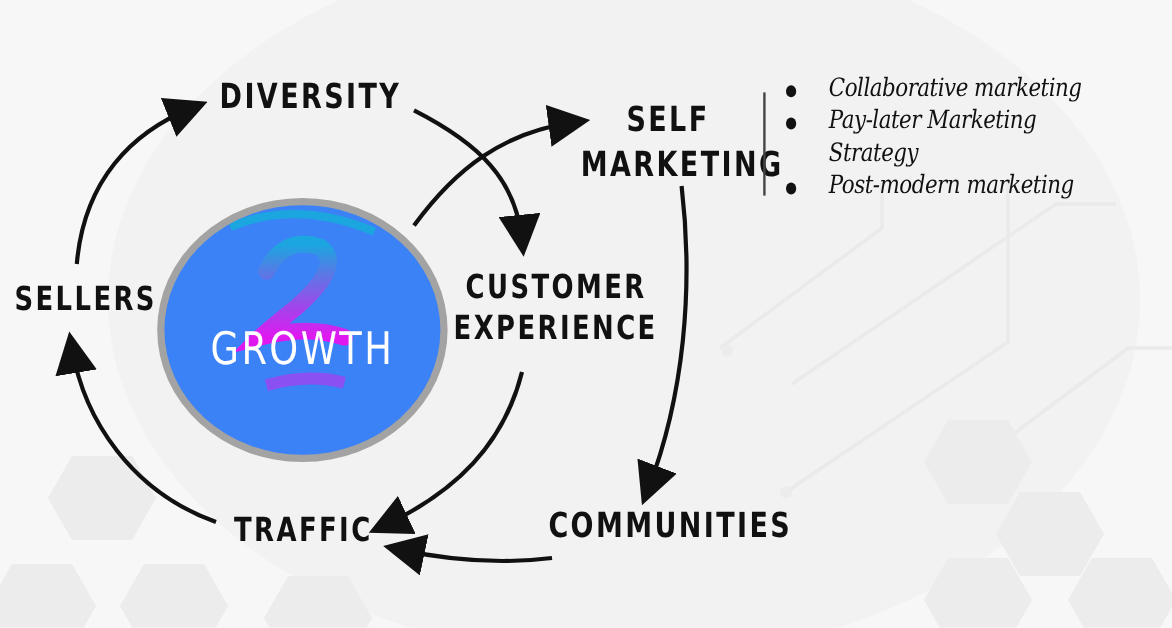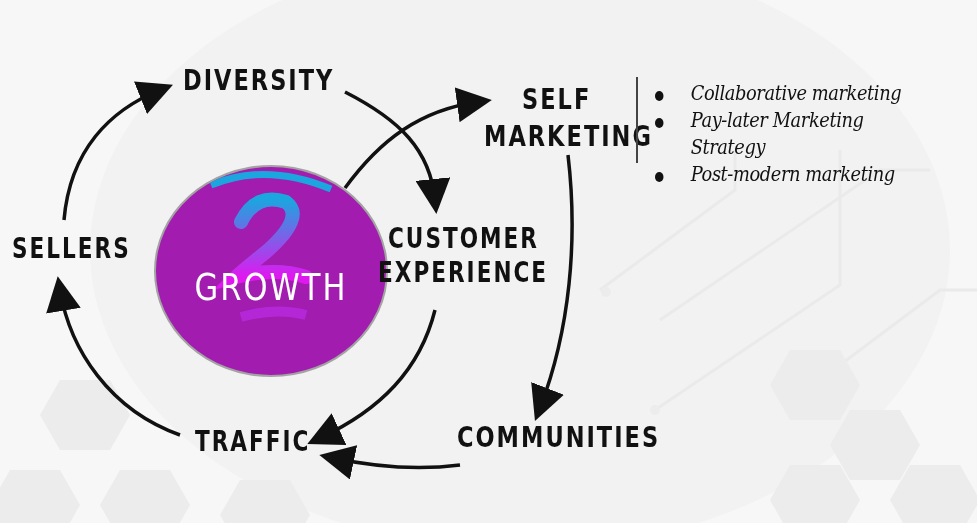--- a/index.html
+++ b/index.html
@@ -1,22 +1,22 @@
 <!DOCTYPE html>
 <html><head>
 <meta charset="utf-8">
 <style>
   html,body{margin:0;padding:0;}
   body{width:977px;height:523px;position:relative;overflow:hidden;background:#f7f7f7;font-family:"DejaVu Sans",sans-serif;}
   .bg{position:absolute;left:0;top:0;width:977px;height:523px;}
   .lbl{position:absolute;color:#111;font-family:"DejaVu Sans Condensed","DejaVu Sans",sans-serif;font-weight:bold;letter-spacing:2px;line-height:1;transform:scaleY(1.15);}
-  .circle{position:absolute;left:154px;top:165px;width:230px;height:208px;border-radius:50%;background:#a21caf;border:2px solid #a3a3a3;overflow:hidden;}
+  .circle{position:absolute;left:131px;top:165px;width:230px;height:208px;border-radius:50%;background:#3b82f6;border:6px solid #a3a3a3;overflow:hidden;}
   .growth{position:absolute;left:0;width:100%;top:100px;text-align:center;color:#fff;font-family:"DejaVu Sans Condensed","DejaVu Sans",sans-serif;font-size:34px;letter-spacing:2px;transform:scaleY(1.1);}
   .vline{position:absolute;left:636px;top:77px;width:2px;height:86px;background:#444;}
-  .bullets{position:absolute;left:655px;top:80px;margin:0;padding:0;list-style:none;}
+  .bullets{position:absolute;left:655px;top:60px;margin:0;padding:0;list-style:none;}
   .bullets li{position:relative;padding-left:42px;font-family:"DejaVu Serif",serif;font-style:italic;font-size:21px;line-height:27px;color:#111;letter-spacing:-0.5px;transform:scaleX(0.85);transform-origin:left;}
   .bullets li::before{content:"";position:absolute;left:0;top:11px;width:10px;height:10px;border-radius:50%;background:#111;}
 </style>
 </head>
 <body>
 
 <svg class="bg" viewBox="0 0 977 523">
   <ellipse cx="520" cy="250" rx="430" ry="300" fill="#f2f2f2"></ellipse>
   <g stroke="#eaeaea" stroke-width="3" fill="none">
     <polyline points="600,290 735,190 735,150"></polyline>

